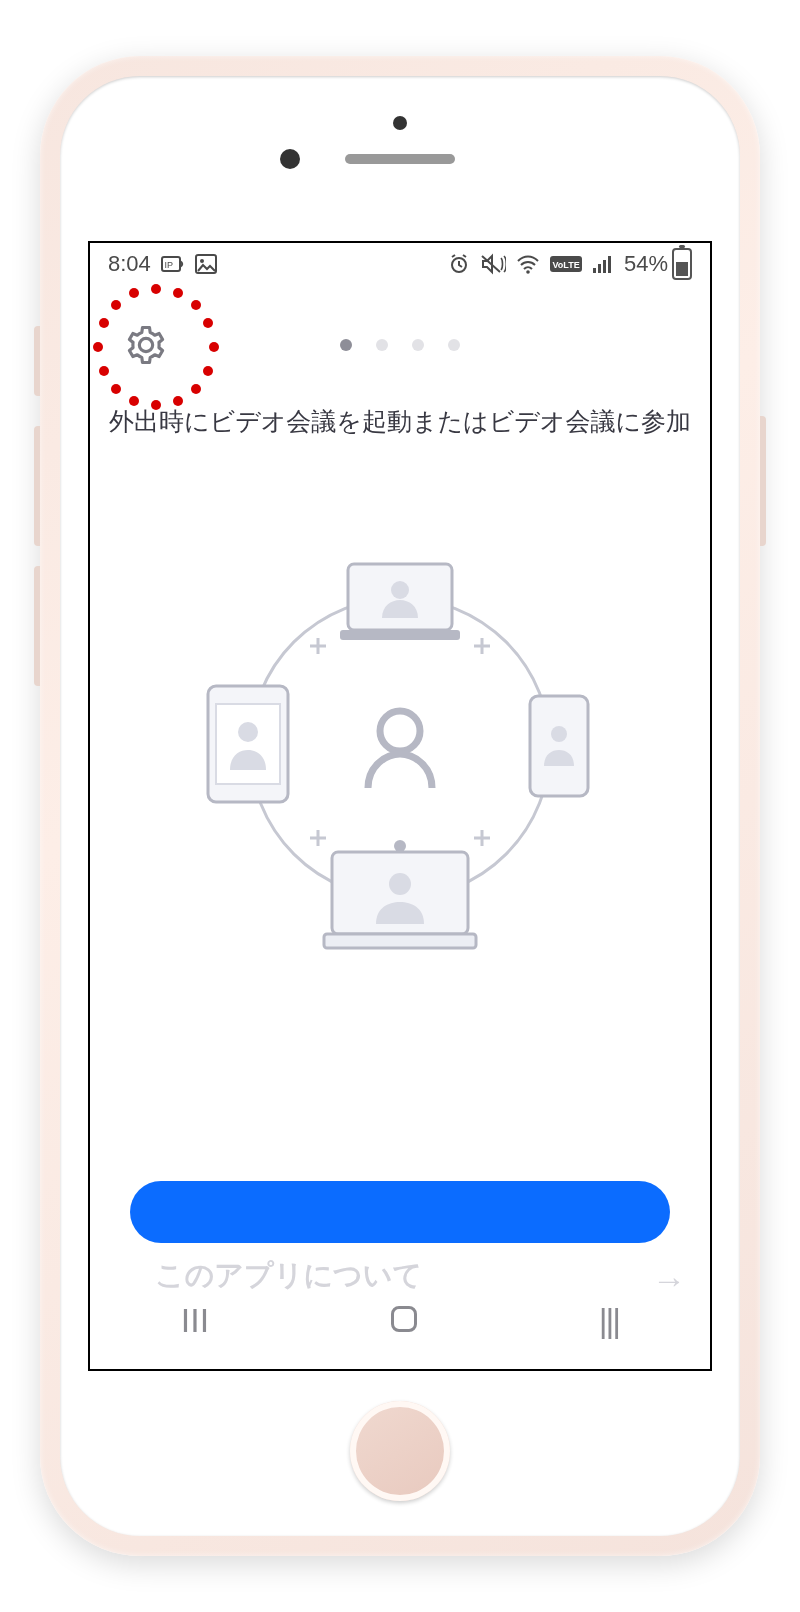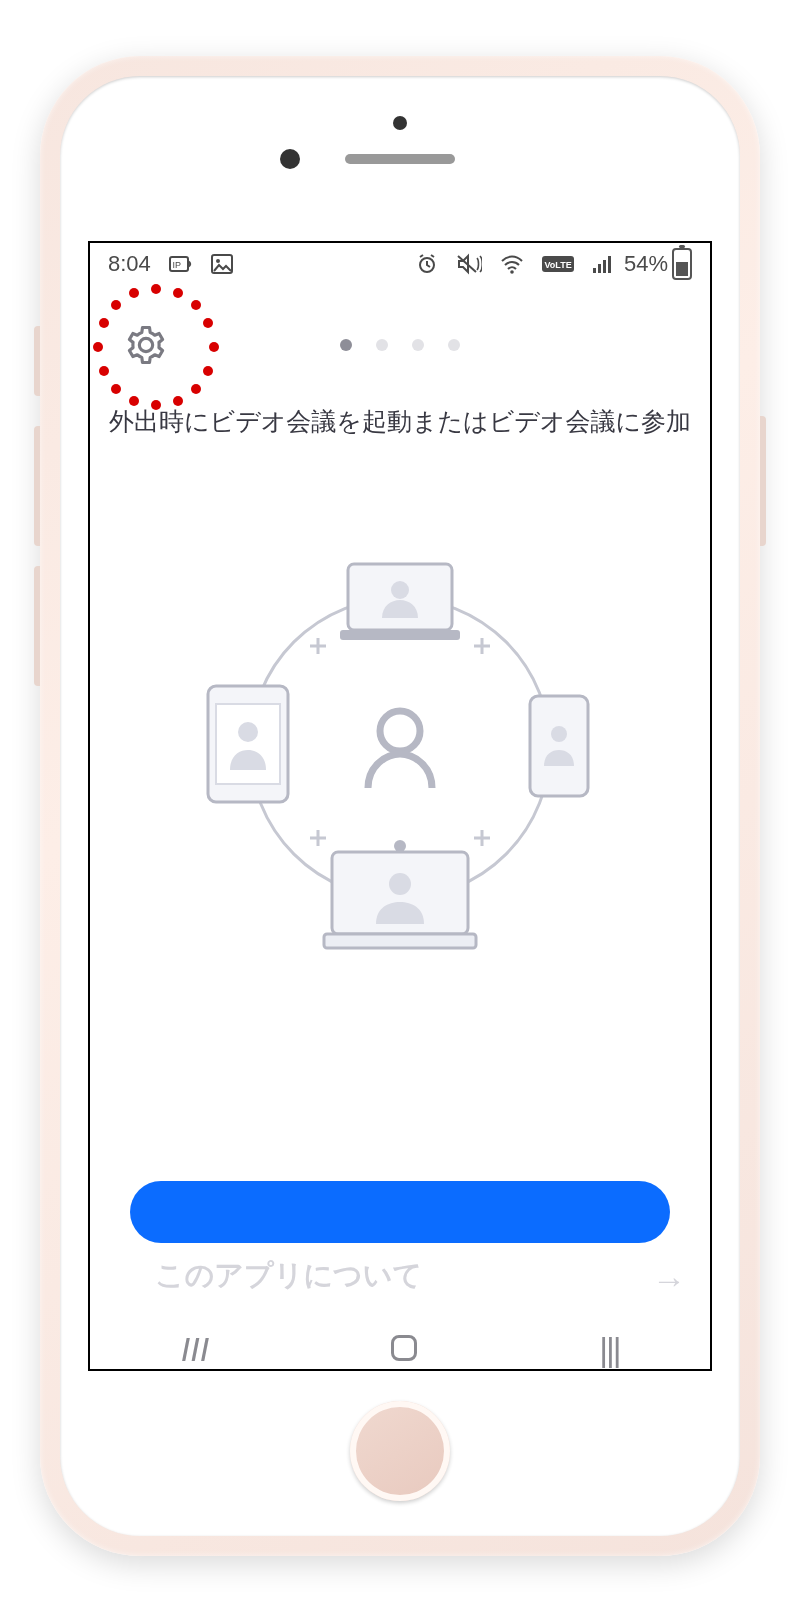--- a/index.html
+++ b/index.html
@@ -62,21 +62,21 @@
     border:2px solid #000;
     display:flex;flex-direction:column;
   }
   
   .statusbar{
     height:42px;padding:0 18px;
     display:flex;align-items:center;justify-content:space-between;
     font-size:22px;color:#4a4a4a;font-weight:400;gap:26px;
   }
   .statusbar .left,.statusbar .right{display:flex;align-items:center;gap:10px;}
-  .ic{display:inline-flex;align-items:flex-start;margin-left:8px;}
+  .ic{display:inline-flex;align-items:flex-start;}
   .battery{display:inline-flex;align-items:center;gap:4px;}
   .battery-shell{width:20px;height:32px;border:2px solid #555;border-radius:4px;position:relative;display:inline-block;}
   .battery-shell::before{content:"";position:absolute;top:-5px;left:5px;right:5px;height:3px;background:#555;border-radius:2px;}
   .battery-fill{position:absolute;bottom:2px;left:2px;right:2px;height:50%;background:#555;}
   
   .header{
     position:relative;
     height:120px;
     display:flex;align-items:center;justify-content:center;
   }
@@ -103,23 +103,22 @@
   .cta{
     margin:0 40px 8px;height:62px;border-radius:32px;background:#0b6cff;
   }
   
   .about{
     color:#d5d5db;font-size:29px;font-weight:600;padding:0 24px;height:50px;
     display:flex;align-items:center;justify-content:space-between;margin-left:41px;
   }
   .about .arrow{font-size:34px;color:#d5d5db;}
   .navbar{
-    height:68px;display:flex;align-items:flex-end;justify-content:space-around;
+    height:68px;display:flex;align-items:flex-start;justify-content:space-around;
     color:#8a8a90;
-    font-style:italic;
   }
   .navbar span{font-size:34px;}
   .square{width:26px;height:26px;border:3px solid #8a8a90;border-radius:8px;display:inline-block;}
 </style>
 </head>
 <body>
 
 <div class="phone">
   <div class="side-l1"></div>
   <div class="side-l2"></div>

